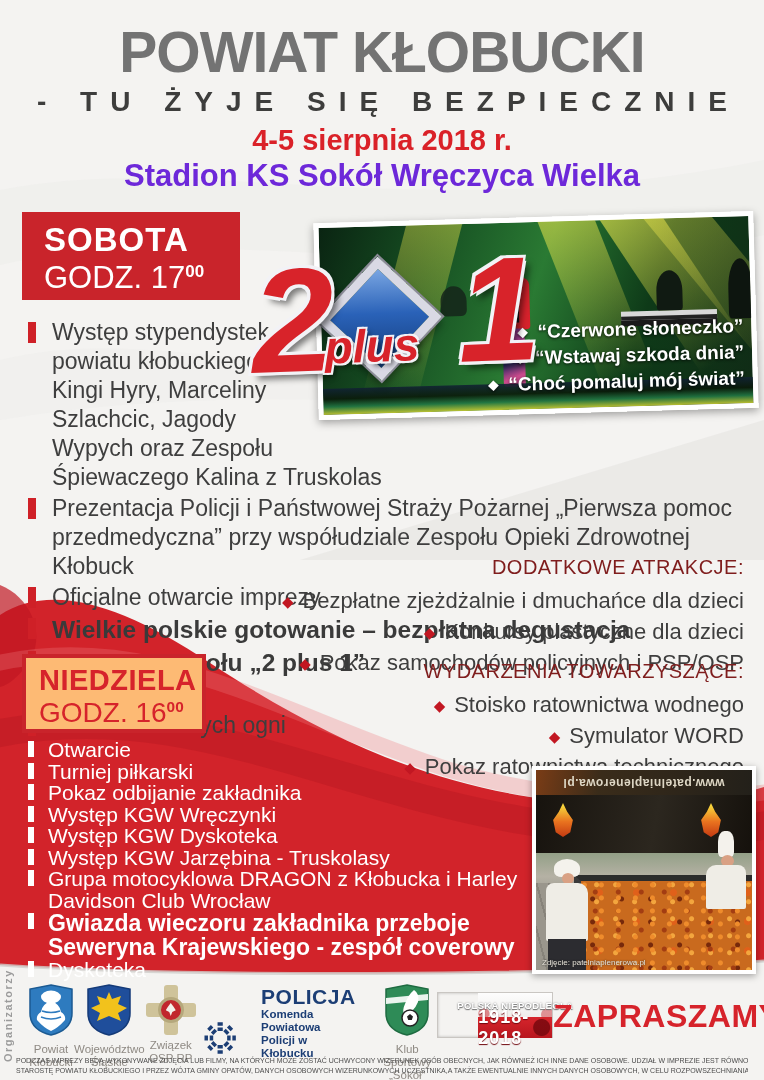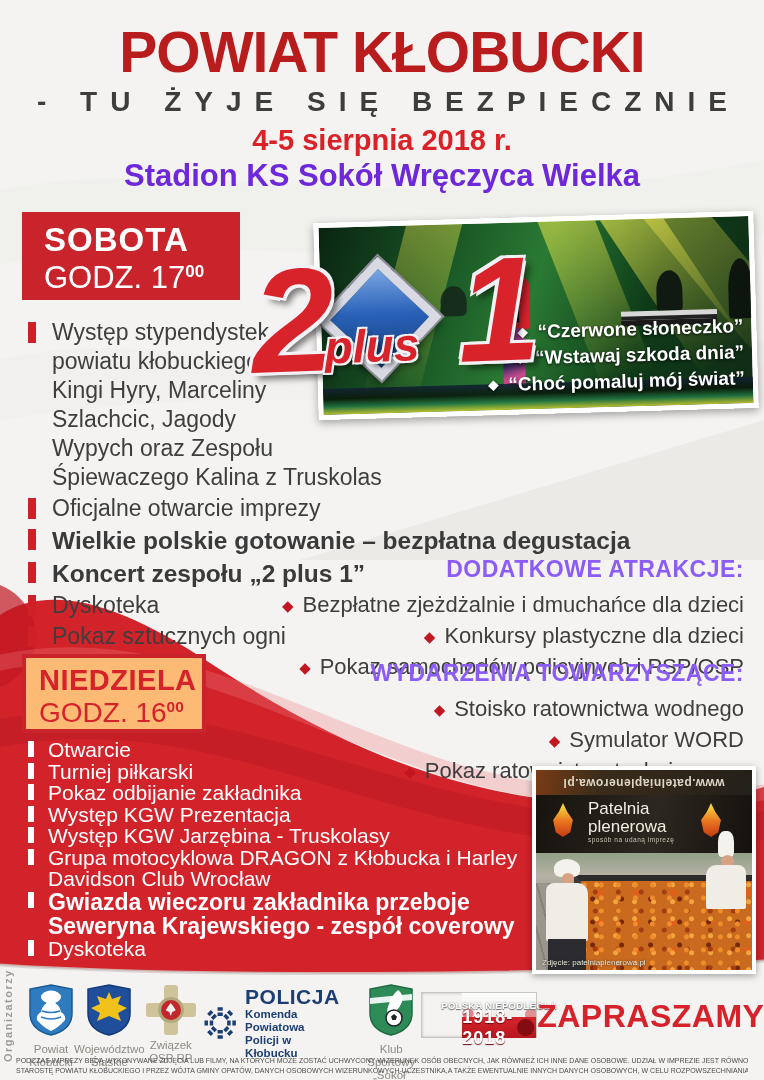--- a/index.html
+++ b/index.html
@@ -3,21 +3,21 @@
 <meta charset="utf-8">
 <style>
   * { margin:0; padding:0; box-sizing:border-box; }
   body { background:#888; font-family:"Liberation Sans", sans-serif; }
   .poster { position:relative; width:764px; height:1080px; margin:0 auto;
             background:#f4f3f1; overflow:hidden; }
   .abs { position:absolute; }
 
   
   .hdr-title   { top:22px; left:0; width:100%; text-align:center; font-size:57px; line-height:60px;
-                 font-weight:900; color:#b91c1c; letter-spacing:-1px; }
+                 font-weight:900; color:#737373; letter-spacing:-1px; }
   .hdr-sub     { top:86px; left:0; width:100%; text-align:center; font-size:28px; font-weight:800;
                  color:#3d3d3c; letter-spacing:13px; text-indent:13px; }
   .hdr-date    { top:124px; left:0; width:100%; text-align:center; font-size:29px; font-weight:800; color:#da2128; }
   .hdr-venue   { top:158px; left:0; width:100%; text-align:center; font-size:31px; font-weight:800; color:#6d28d9; }
 
   
   .bg-svg { top:0; left:0; z-index:0; }
   .wave-svg { top:545px; left:0; z-index:1; }
 
   
@@ -76,21 +76,21 @@
   
   .sat-list { left:28px; top:318px; width:718px; z-index:2; font-size:23px; color:#3e3e3e; }
   .photo-spacer { float:right; width:436px; height:118px; }
   .sat-item { position:relative; padding-left:24px; line-height:29px; margin-bottom:2px; }
   .sat-item .bar { position:absolute; left:0; top:4px; width:8px; height:21px; background:#cf2027; }
   .sat-item.bold { font-weight:800; font-size:24.5px; color:#3a3a3a; line-height:31px; }
 
   
   .extras  { right:20px; top:556px; width:480px; text-align:right; z-index:2; }
   .sideev  { right:20px; top:660px; width:480px; text-align:right; z-index:2; }
-  .col-title { font-size:23px; font-weight:700; color:#8b5cf6; letter-spacing:.5px; margin-bottom:7px; }
+  .col-title { font-size:20px; font-weight:400; color:#7f1d1d; letter-spacing:.5px; margin-bottom:7px; }
   .col-item  { font-size:22px; color:#3e3e3e; line-height:30px; }
   .col-item .dia { color:#c21722; font-size:15px; margin-right:9px; vertical-align:1px; }
 
   
   .niedziela-box { left:22px; top:654px; width:184px; height:79px; background:#fdba74;
                    border:4px solid #c9242b; padding:6px 0 0 13px; color:#d6232b; z-index:3; }
   .niedziela-box .day  { font-size:29px; font-weight:800; letter-spacing:.5px; }
   .niedziela-box .time { font-size:28px; font-weight:400; }
   .sun-list { left:28px; top:739px; width:524px; z-index:3; color:#fff; }
   .sun-item { position:relative; padding-left:20px; font-size:21px; line-height:21.5px; margin-bottom:0; }
@@ -141,21 +141,21 @@
   
   .org-vert { left:2px; top:986px; height:76px; width:16px; z-index:5;
               writing-mode:vertical-rl; transform:rotate(180deg);
               font-size:11px; font-weight:700; color:#9b9b9b; letter-spacing:1.5px; text-align:center; }
   .logos-row { left:28px; top:984px; width:730px; display:flex; align-items:flex-start; z-index:5; }
   .logo-col { text-align:center; }
   .logo-col .lbl { font-size:11.5px; line-height:13px; color:#8f8a84; margin-top:3px; }
   .col-powiat { width:84px;text-align:center; }
   .col-woj    { width:96px; }
   .col-osp    { width:82px; }
-  .policja-grp { display:flex; align-items:center; margin:2px 16px 0 4px; }
+  .policja-grp { display:flex; align-items:flex-end; margin:2px 16px 0 4px;gap:16px; }
   .policja-txt { margin-left:6px; color:#1c3e75; text-align:left; }
   .policja-txt .nm { font-size:21px; font-weight:800; letter-spacing:.5px; line-height:22px; }
   .policja-txt .l1, .policja-txt .l2 { font-size:11.5px; font-weight:700; line-height:13px; }
   .col-klub { width:92px; margin-left:6px; }
   .osp-emblem { position:relative; width:52px; height:52px; margin:0 auto; }
   .osp-cross-v { position:absolute; left:19px; top:1px; width:14px; height:50px; background:#cfc39a; border-radius:3px; }
   .osp-cross-h { position:absolute; left:1px; top:19px; width:50px; height:14px; background:#cfc39a; border-radius:3px; }
   .osp-center { position:absolute; left:13px; top:13px; width:26px; height:26px; border-radius:50%;
                 background:#c1272d; border:3px solid #b5a87c; }
   .osp-eagle { position:absolute; left:21px; top:19px; width:10px; height:13px; background:#f2f0ea;
@@ -237,20 +237,21 @@
     <div class="n2">2</div>
     <div class="logo-plus">plus</div>
     <div class="n1">1</div>
   </div>
 
   <div class="abs sat-list">
     <div class="photo-spacer"></div>
 
       <div class="sat-item"><span class="bar"></span><span>Występ stypendystek powiatu kłobuckiego: Kingi Hyry, Marceliny Szlachcic, Jagody Wypych oraz Zespołu Śpiewaczego Kalina z Truskolas</span></div>
 
+      <div class="sat-item"><span class="bar"></span><span>Prezentacja Policji i Państwowej Straży Pożarnej „Pierwsza pomoc przedmedyczna” przy współudziale Zespołu Opieki Zdrowotnej Kłobuck</span></div>
 
       <div class="sat-item"><span class="bar"></span><span>Oficjalne otwarcie imprezy</span></div>
 
       <div class="sat-item bold"><span class="bar"></span><span>Wielkie polskie gotowanie – bezpłatna degustacja</span></div>
 
       <div class="sat-item bold"><span class="bar"></span><span>Koncert zespołu „2 plus 1”</span></div>
 
       <div class="sat-item"><span class="bar"></span><span>Dyskoteka</span></div>
 
       <div class="sat-item"><span class="bar"></span><span>Pokaz sztucznych ogni</span></div>
@@ -286,45 +287,40 @@
   </div>
 
   <div class="abs sun-list">
 
       <div class="sun-item"><span class="bar"></span><span>Otwarcie</span></div>
 
       <div class="sun-item"><span class="bar"></span><span>Turniej piłkarski</span></div>
 
       <div class="sun-item"><span class="bar"></span><span>Pokaz odbijanie zakładnika</span></div>
 
-      <div class="sun-item"><span class="bar"></span></div>
-
-      <div class="sun-item"><span class="bar"></span><span>Występ KGW Prezentacja</span></div>
+      <div class="sun-item"><span class="bar"></span><span>Występ KGW Wręczynki</span></div>
+
+      <div class="sun-item"><span class="bar"></span><span>Występ KGW Dyskoteka</span></div>
 
       <div class="sun-item"><span class="bar"></span><span>Występ KGW Jarzębina - Truskolasy</span></div>
 
       <div class="sun-item"><span class="bar"></span><span>Grupa motocyklowa DRAGON z Kłobucka i Harley Davidson Club Wrocław</span></div>
 
       <div class="sun-item bold"><span class="bar"></span><span>Gwiazda wieczoru zakładnika przeboje Seweryna Krajewskiego - zespół coverowy</span></div>
 
       <div class="sun-item"><span class="bar"></span><span>Dyskoteka</span></div>
     </div>
 
   <div class="abs pan-photo">
     <div class="awning">
         <span>www.patelniaplenerowa.pl</span>
       </div>
     <div class="banner">
       <span class="flame f1"></span>
       <span class="flame f2"></span>
-      <div class="brand">
-        <div class="b1">Patelnia</div>
-        <div class="b2">plenerowa</div>
-        <div class="tg">sposób na udaną imprezę</div>
-      </div>
     </div>
     <div class="pan-scene">
       <div class="pavement"></div>
       <div class="big-pan"></div>
       <div class="chef chefL-hat"></div>
       <div class="chef chefL-head"></div>
       <div class="chef chefL-body"></div>
       <div class="chef chefL-apron"></div>
       <div class="chef chefR-hat"></div>
       <div class="chef chefR-head"></div>

